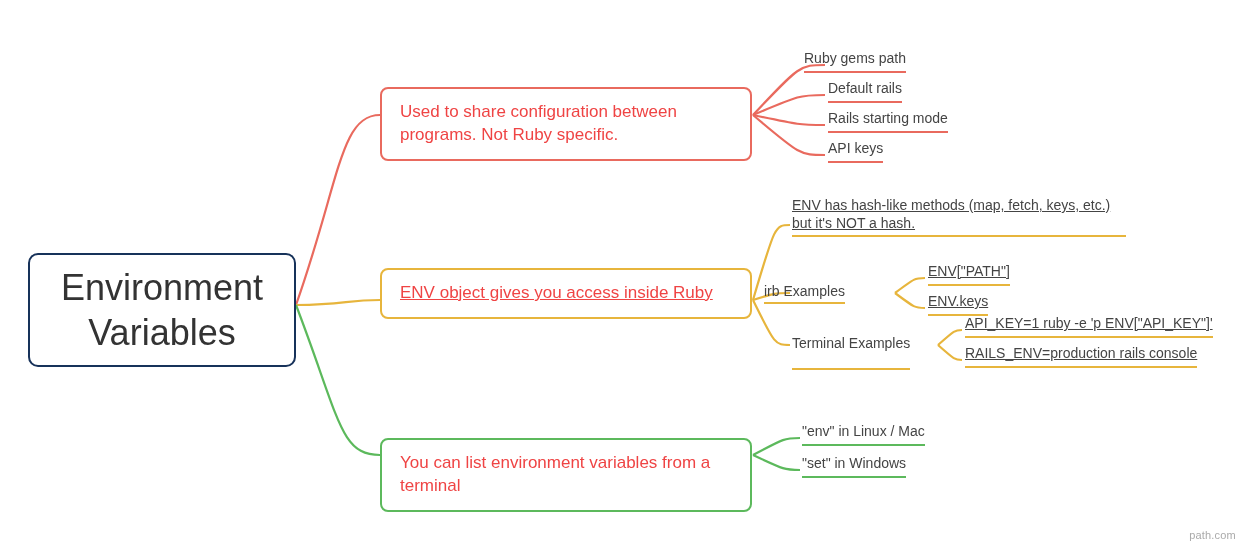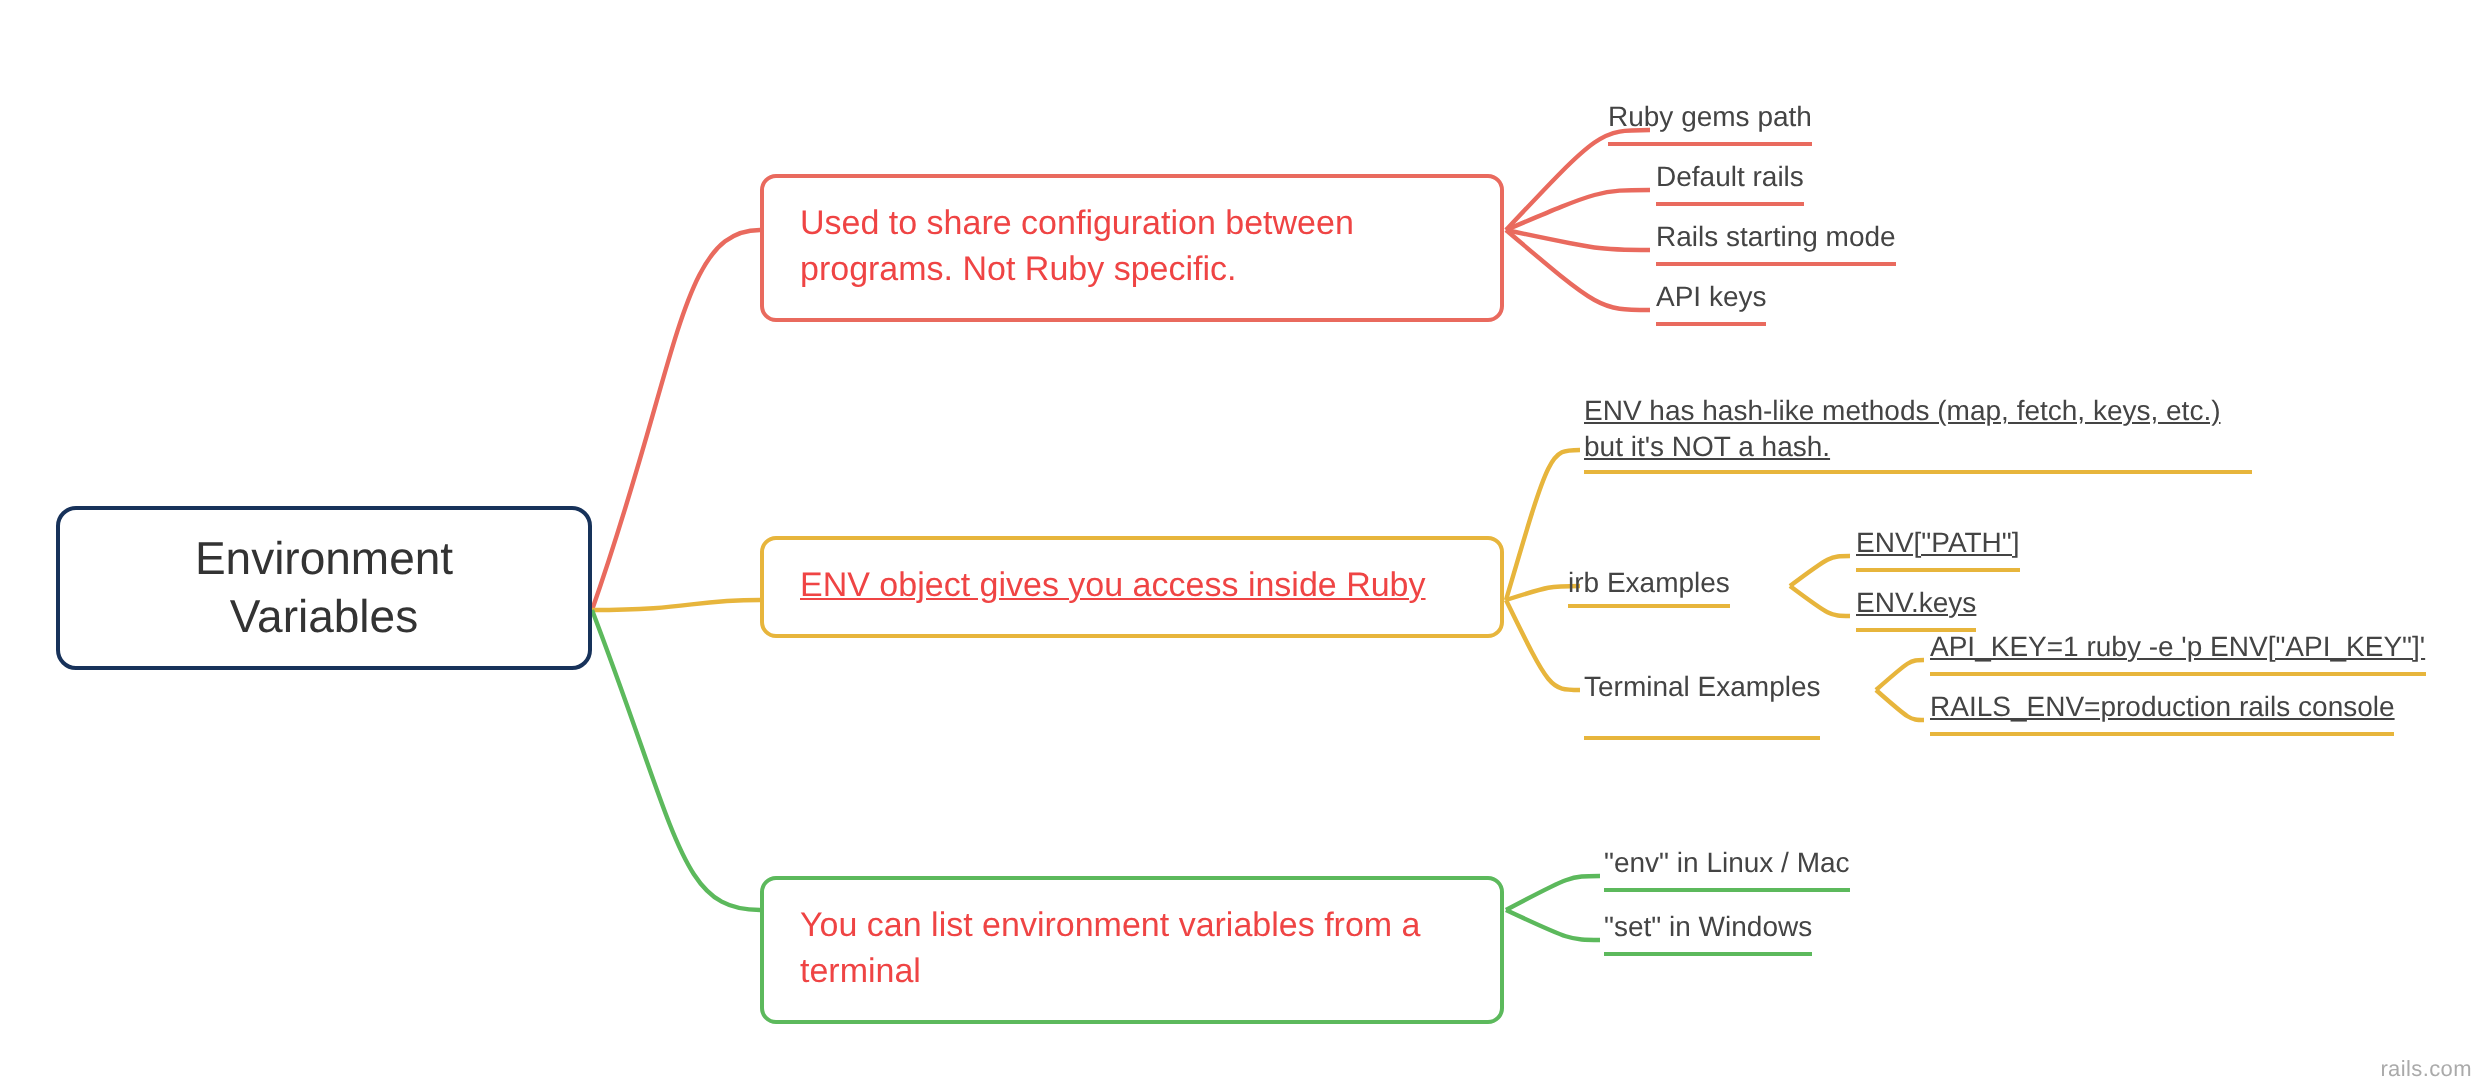--- a/index.html
+++ b/index.html
@@ -16,21 +16,21 @@
   .node {
     position: absolute;
     box-sizing: border-box;
     display: flex;
     align-items: center;
   }
   .root {
     border: 2px solid #17325a;
     border-radius: 10px;
     padding: 10px 22px;
-    font-size: 23px;
+    font-size: 36px;
     font-weight: 500;
     text-align: center;
     line-height: 1.25;
     color: #333;
   }
   .branch-box {
     border-width: 2px;
     border-style: solid;
     border-radius: 8px;
     padding: 12px 18px;
@@ -127,21 +127,21 @@
   <span>API keys</span>
 </div>
 
 <div class="node branch-box yellow" style="left:380px; top:268px; width:372px;">
   <span>ENV object gives you access inside Ruby</span>
 </div>
 <div class="node leaf yellow multi" style="left:792px; top:197px; width:334px;">
   <span>ENV has hash-like methods (map, fetch, keys, etc.) but it's NOT a hash.</span>
 </div>
 
-<div class="node sublabel" style="left:784px; top:283px; border-bottom:2px solid #e7b53c; padding-bottom:3px;">
+<div class="node sublabel" style="left:764px; top:283px; border-bottom:2px solid #e7b53c; padding-bottom:3px;">
   <span>irb Examples</span>
 </div>
 <div class="node leaf yellow" style="left:928px; top:263px;">
   <span>ENV["PATH"]</span>
 </div>
 <div class="node leaf yellow" style="left:928px; top:293px;">
   <span>ENV.keys</span>
 </div>
 
 <div class="node sublabel" style="left:792px; top:335px; border-bottom:2px solid #e7b53c; padding-bottom:17px;">
@@ -158,14 +158,14 @@
   <span>You can list environment variables from a terminal</span>
 </div>
 <div class="node leaf green" style="left:802px; top:423px;">
   <span>"env" in Linux / Mac</span>
 </div>
 <div class="node leaf green" style="left:802px; top:455px;">
   <span>"set" in Windows</span>
 </div>
 
 <div class="watermark">
-  <span>rails.com</span>
+  <span>path.com</span>
 </div>
 
 </body></html>

